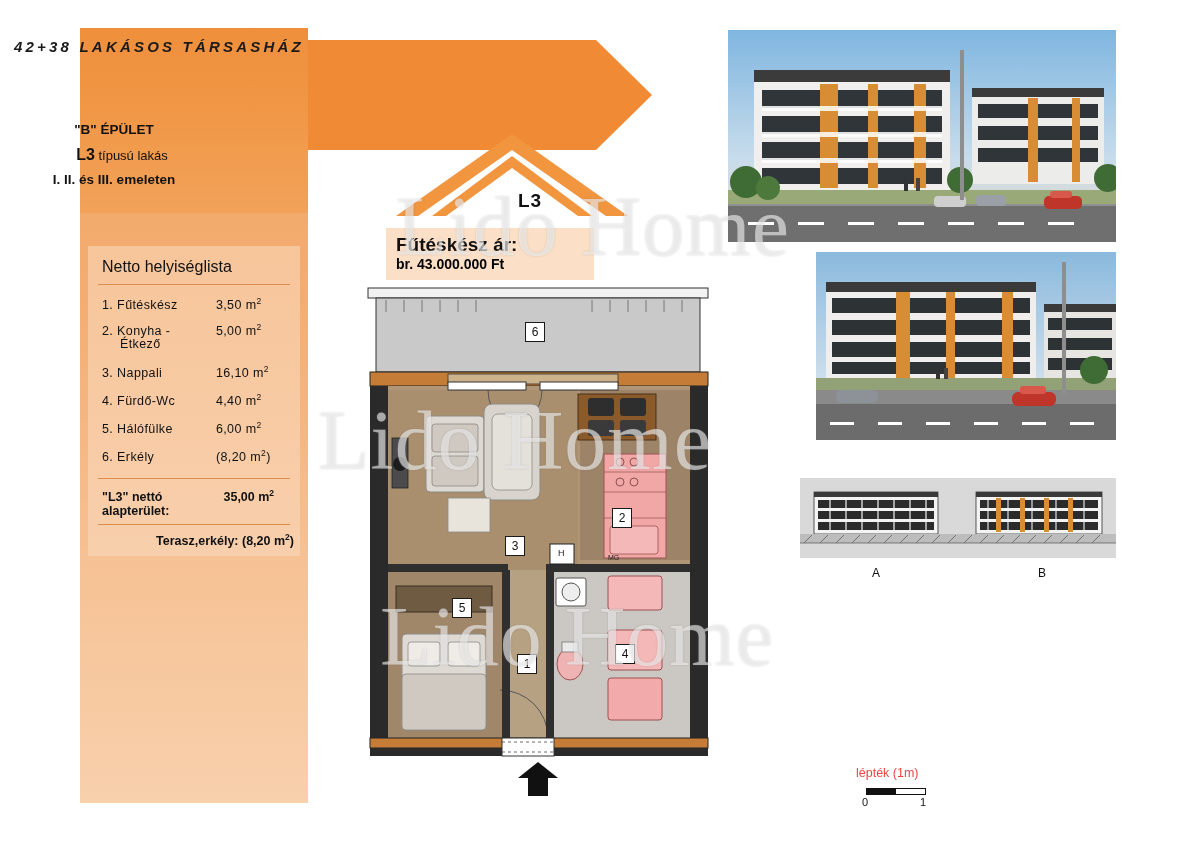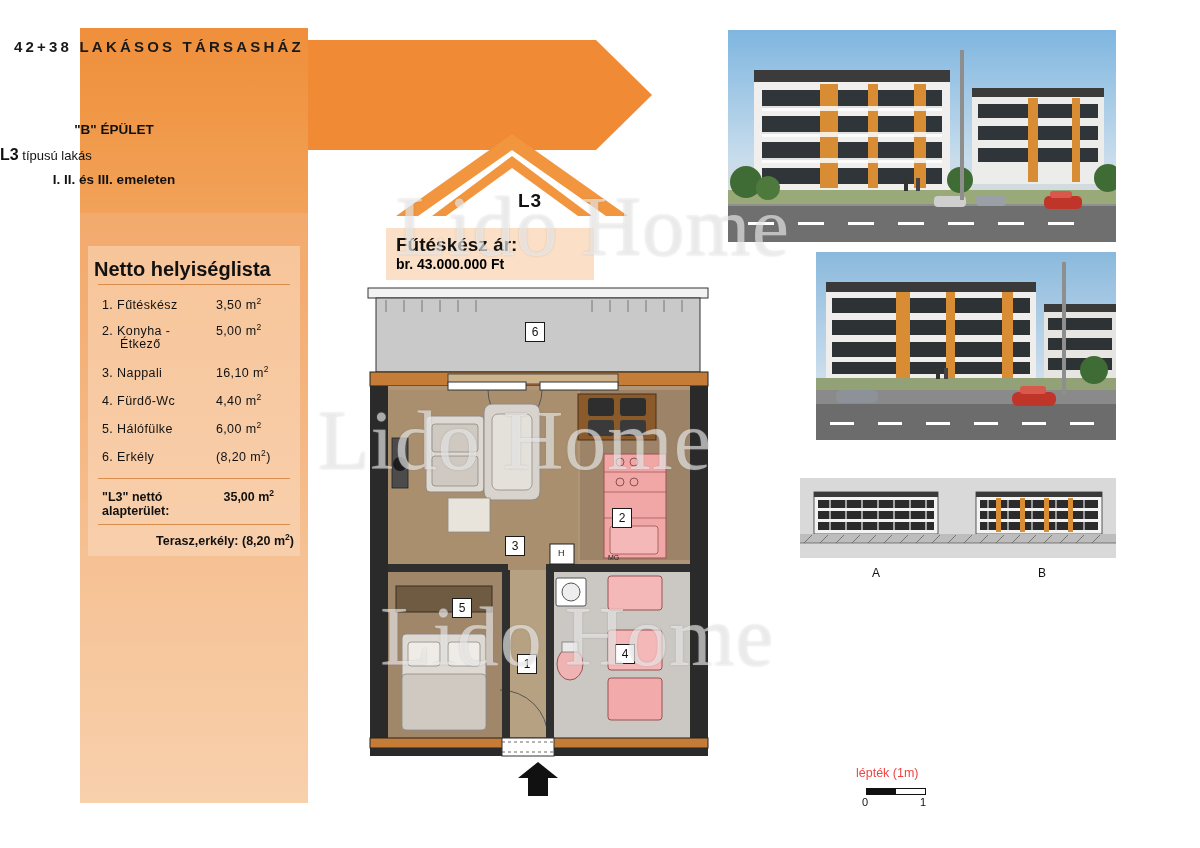--- a/index.html
+++ b/index.html
@@ -32,28 +32,29 @@
   }
   .title-main {
     position: absolute;
     left: 14px; top: 38px;
     width: 200px;
     font-size: 15px;
     font-weight: bold;
     letter-spacing: 3.2px;
     color: #1a1a1a;
     white-space: nowrap;
+    font-style: italic;
   }
   .title-sub1 {
     position: absolute; left: 0; top: 122px; width: 228px;
     text-align: center; font-size: 13.5px; font-weight: bold; color: #111;
   }
   .title-sub2 {
-    position: absolute; left: 0; top: 146px; width: 228px;
-    font-size: 13px; color: #111;
+    position: absolute; left: 8px; top: 146px; width: 228px;
+    text-align: center; font-size: 13px; color: #111;
   }
   .title-sub2 b { font-size: 16px; }
   .title-sub3 {
     position: absolute; left: 0; top: 172px; width: 228px;
     text-align: center; font-size: 13.5px; font-weight: bold; color: #111;
   }
 
   
   .banner-arrow {
     position: absolute;
@@ -63,22 +64,22 @@
 
   
   .roomlist {
     position: absolute;
     left: 88px; top: 246px;
     width: 212px; height: 310px;
     background: linear-gradient(180deg,#f7c59a 0%, #f8cfac 100%);
     border: none;
   }
   .roomlist-title {
-    position: absolute; left: 6px; top: 12px;
-    font-size: 20px; font-weight: bold; color: #111;
+    position: absolute; left: 14px; top: 12px;
+    font-size: 16px; font-weight: normal; color: #111;
   }
   .rl-rule {
     position: absolute; left: 10px; width: 192px; height: 1px; background: #d98e4e;
   }
   .room-row {
     position: absolute; left: 14px; width: 190px;
     font-size: 12.5px; color: #111;
     letter-spacing: 0.4px;
   }
   .room-row .nm { display:inline-block; width: 110px; }

